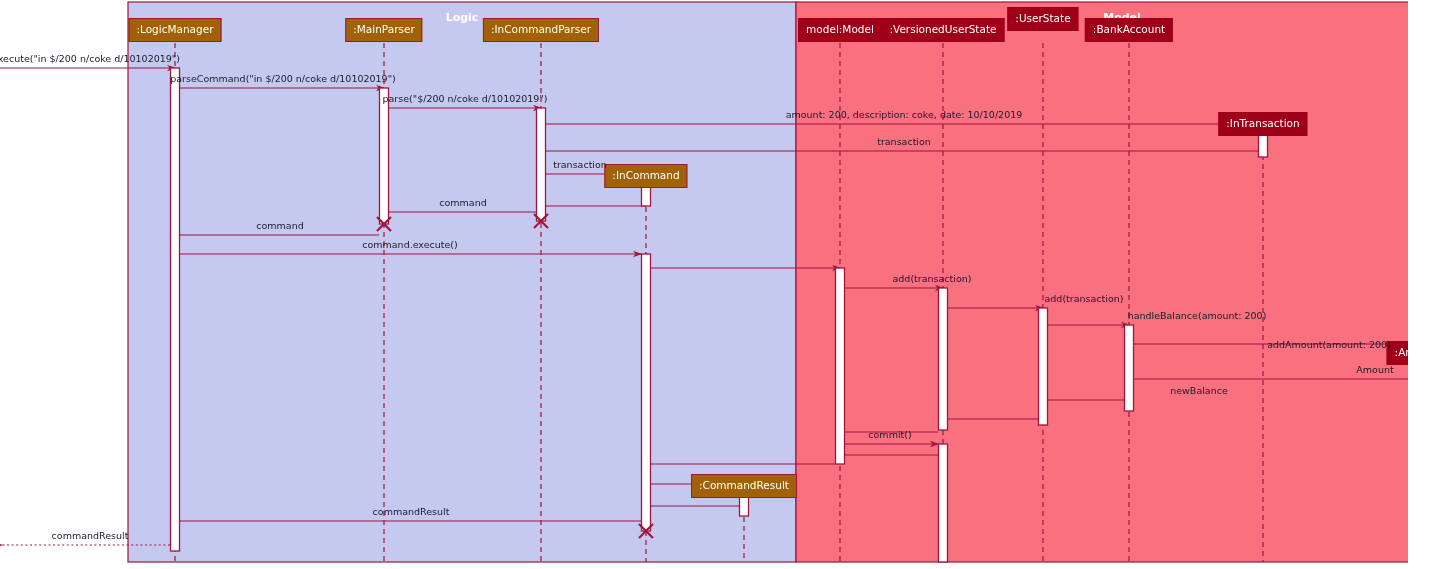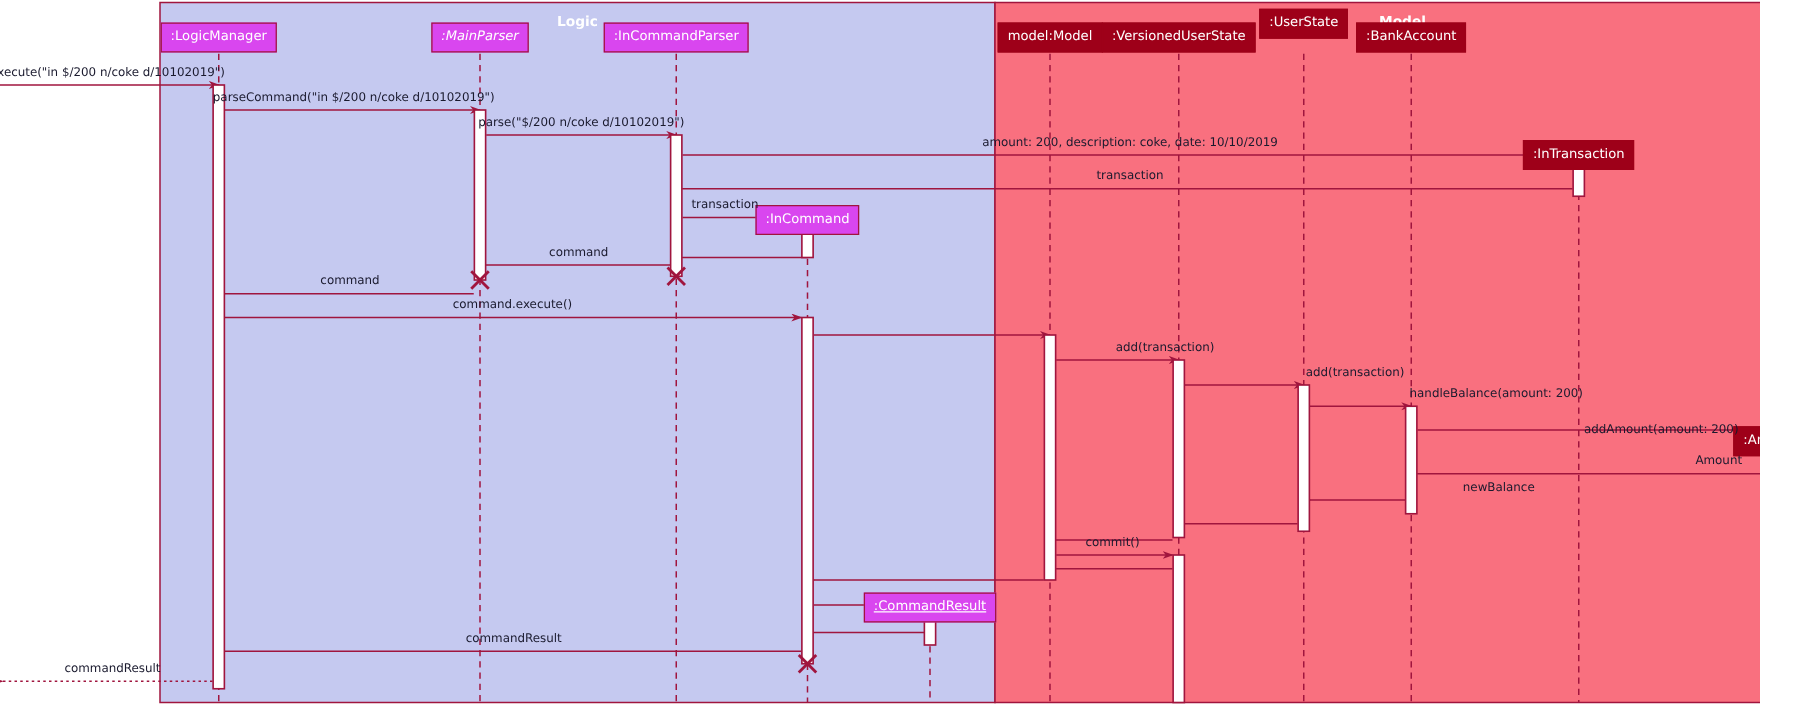--- a/index.html
+++ b/index.html
@@ -1,21 +1,21 @@
 <!DOCTYPE html>
 <html><head>
 <meta charset="utf-8">
 <style>
   html,body{margin:0;padding:0;background:#ffffff;}
   body{font-family:"DejaVu Sans","Liberation Sans",sans-serif;}
   #stage{position:relative;width:1408px;height:569px;overflow:hidden;background:#ffffff;}
   #svgroot{position:absolute;left:0;top:0;}
   .lbl{position:absolute;font-size:9.5px;color:#1a1a2e;white-space:nowrap;transform:translate(-50%,-50%);letter-spacing:0px;}
   .partbox{position:absolute;transform:translateX(-50%);border:1.4px solid #a0153e;color:#ffffff;font-size:10.5px;line-height:1;padding:5px 7px 6px 7px;white-space:nowrap;text-align:center;box-sizing:border-box;}
-  .partbox.logic{background:#d946ef;border-color:#a0153e;}
+  .partbox.logic{background:#a16207;border-color:#a0153e;}
   .partbox.model{background:#9e0019;border-color:#9e0019;}
   .regionlabel{position:absolute;transform:translateX(-50%);color:#ffffff;font-size:11px;font-weight:bold;white-space:nowrap;}
 </style>
 </head>
 <body>
 
 <div id="stage">
   <svg id="svgroot" width="1456" height="569">
     <defs>
       <marker id="arrowFilled" markerWidth="9" markerHeight="9" refX="8" refY="3.2" orient="auto" markerUnits="userSpaceOnUse">
@@ -91,24 +91,24 @@
         <line x1="377" y1="217" x2="391" y2="231" stroke="#a0153e" stroke-width="2.2"></line>
         <line x1="391" y1="217" x2="377" y2="231" stroke="#a0153e" stroke-width="2.2"></line>
         <line x1="639" y1="524" x2="653" y2="538" stroke="#a0153e" stroke-width="2.2"></line>
         <line x1="653" y1="524" x2="639" y2="538" stroke="#a0153e" stroke-width="2.2"></line>
       </g>
   </svg>
   <div id="overlay">
       <div class="regionlabel" style="left: 462px; top: 11px;">Logic</div>
       <div class="regionlabel" style="left: 1122px; top: 11px;">Model</div>
       <div class="partbox logic" style="left: 175px; top: 18px;">:LogicManager</div>
-      <div class="partbox logic" style="left: 384px; top: 18px; font-style: italic;">:MainParser</div>
+      <div class="partbox logic" style="left: 384px; top: 18px;">:MainParser</div>
       <div class="partbox logic" style="left: 541px; top: 18px;">:InCommandParser</div>
       <div class="partbox logic" style="left: 646px; top: 164px;">:InCommand</div>
-      <div class="partbox logic" style="left: 744px; top: 474px; text-decoration: underline;">:CommandResult</div>
+      <div class="partbox logic" style="left: 744px; top: 474px;">:CommandResult</div>
       <div class="partbox model" style="left: 840px; top: 18px;">model:Model</div>
       <div class="partbox model" style="left: 943px; top: 18px;">:VersionedUserState</div>
       <div class="partbox model" style="left: 1043px; top: 7px;">:UserState</div>
       <div class="partbox model" style="left: 1129px; top: 18px;">:BankAccount</div>
       <div class="partbox model" style="left: 1263px; top: 112px;">:InTransaction</div>
       <div class="partbox model" style="left: 1417px; top: 341px;">:Amount</div>
       <div class="lbl" style="left: 86px; top: 58px;">execute("in $/200 n/coke d/10102019")</div>
       <div class="lbl" style="left: 283px; top: 78px;">parseCommand("in $/200 n/coke d/10102019")</div>
       <div class="lbl" style="left: 465px; top: 98px;">parse("$/200 n/coke d/10102019")</div>
       <div class="lbl" style="left: 904px; top: 114px;">amount: 200, description: coke, date: 10/10/2019</div>

